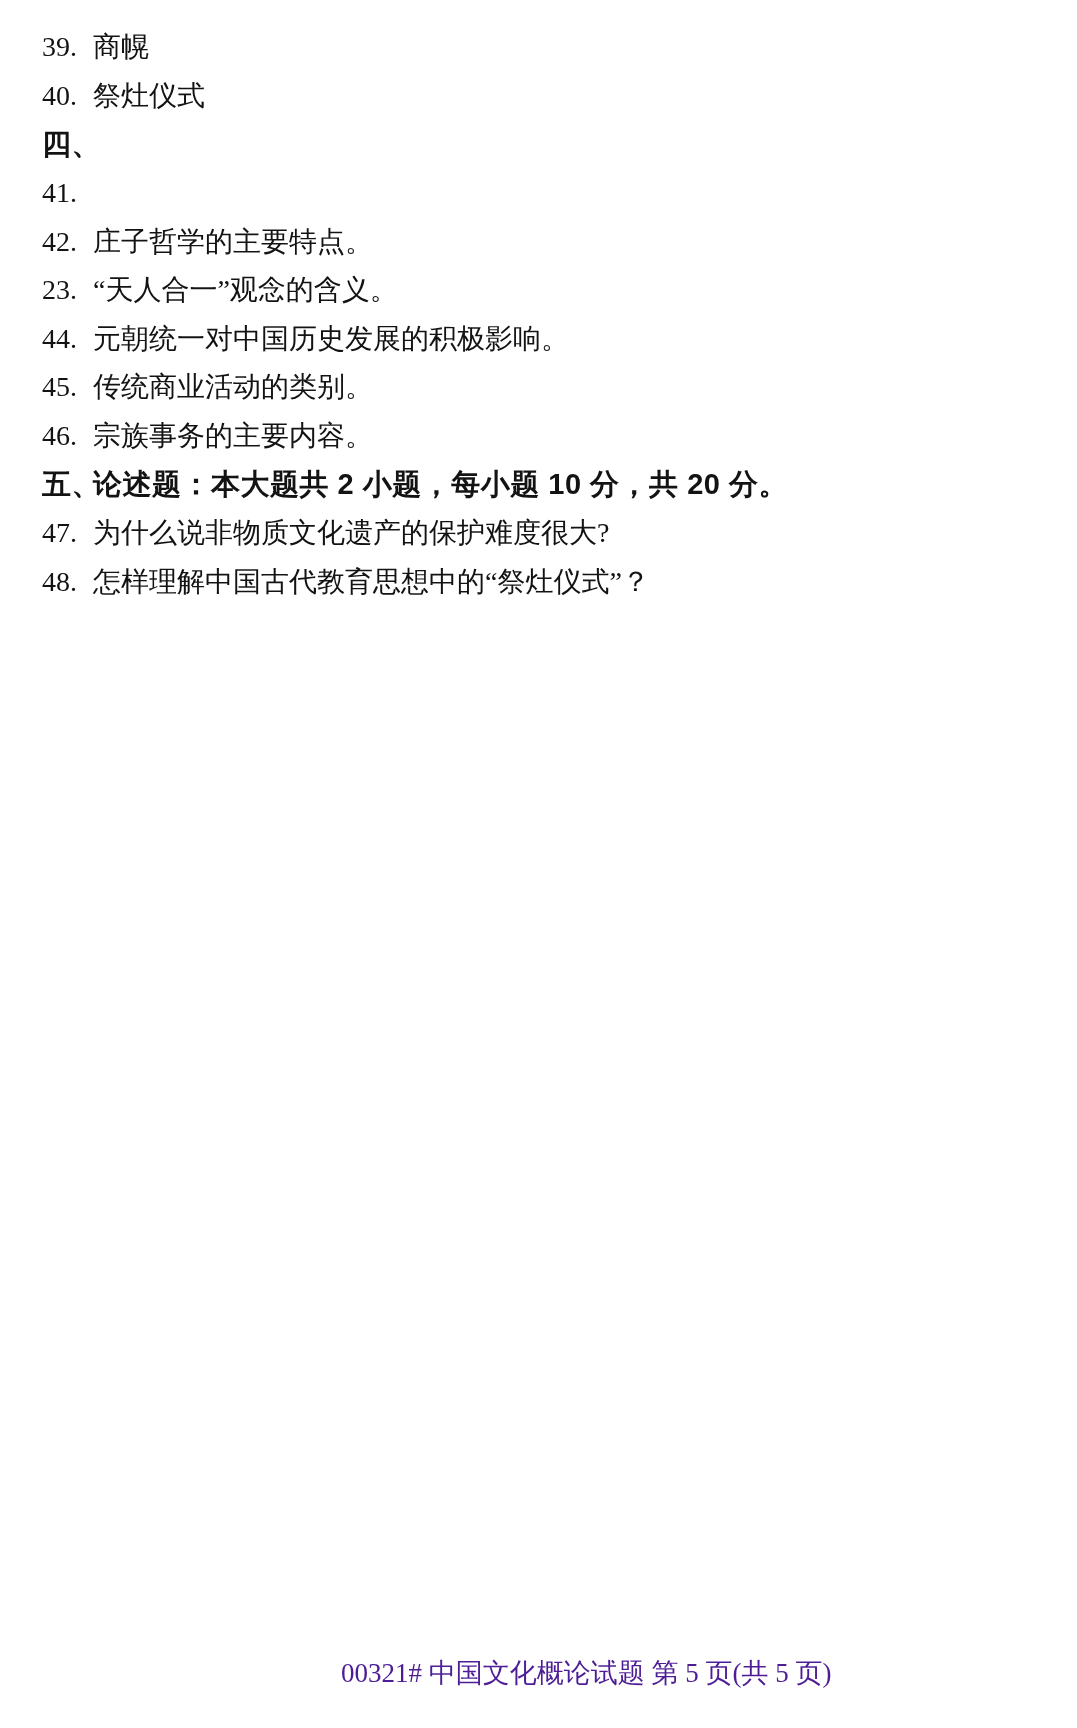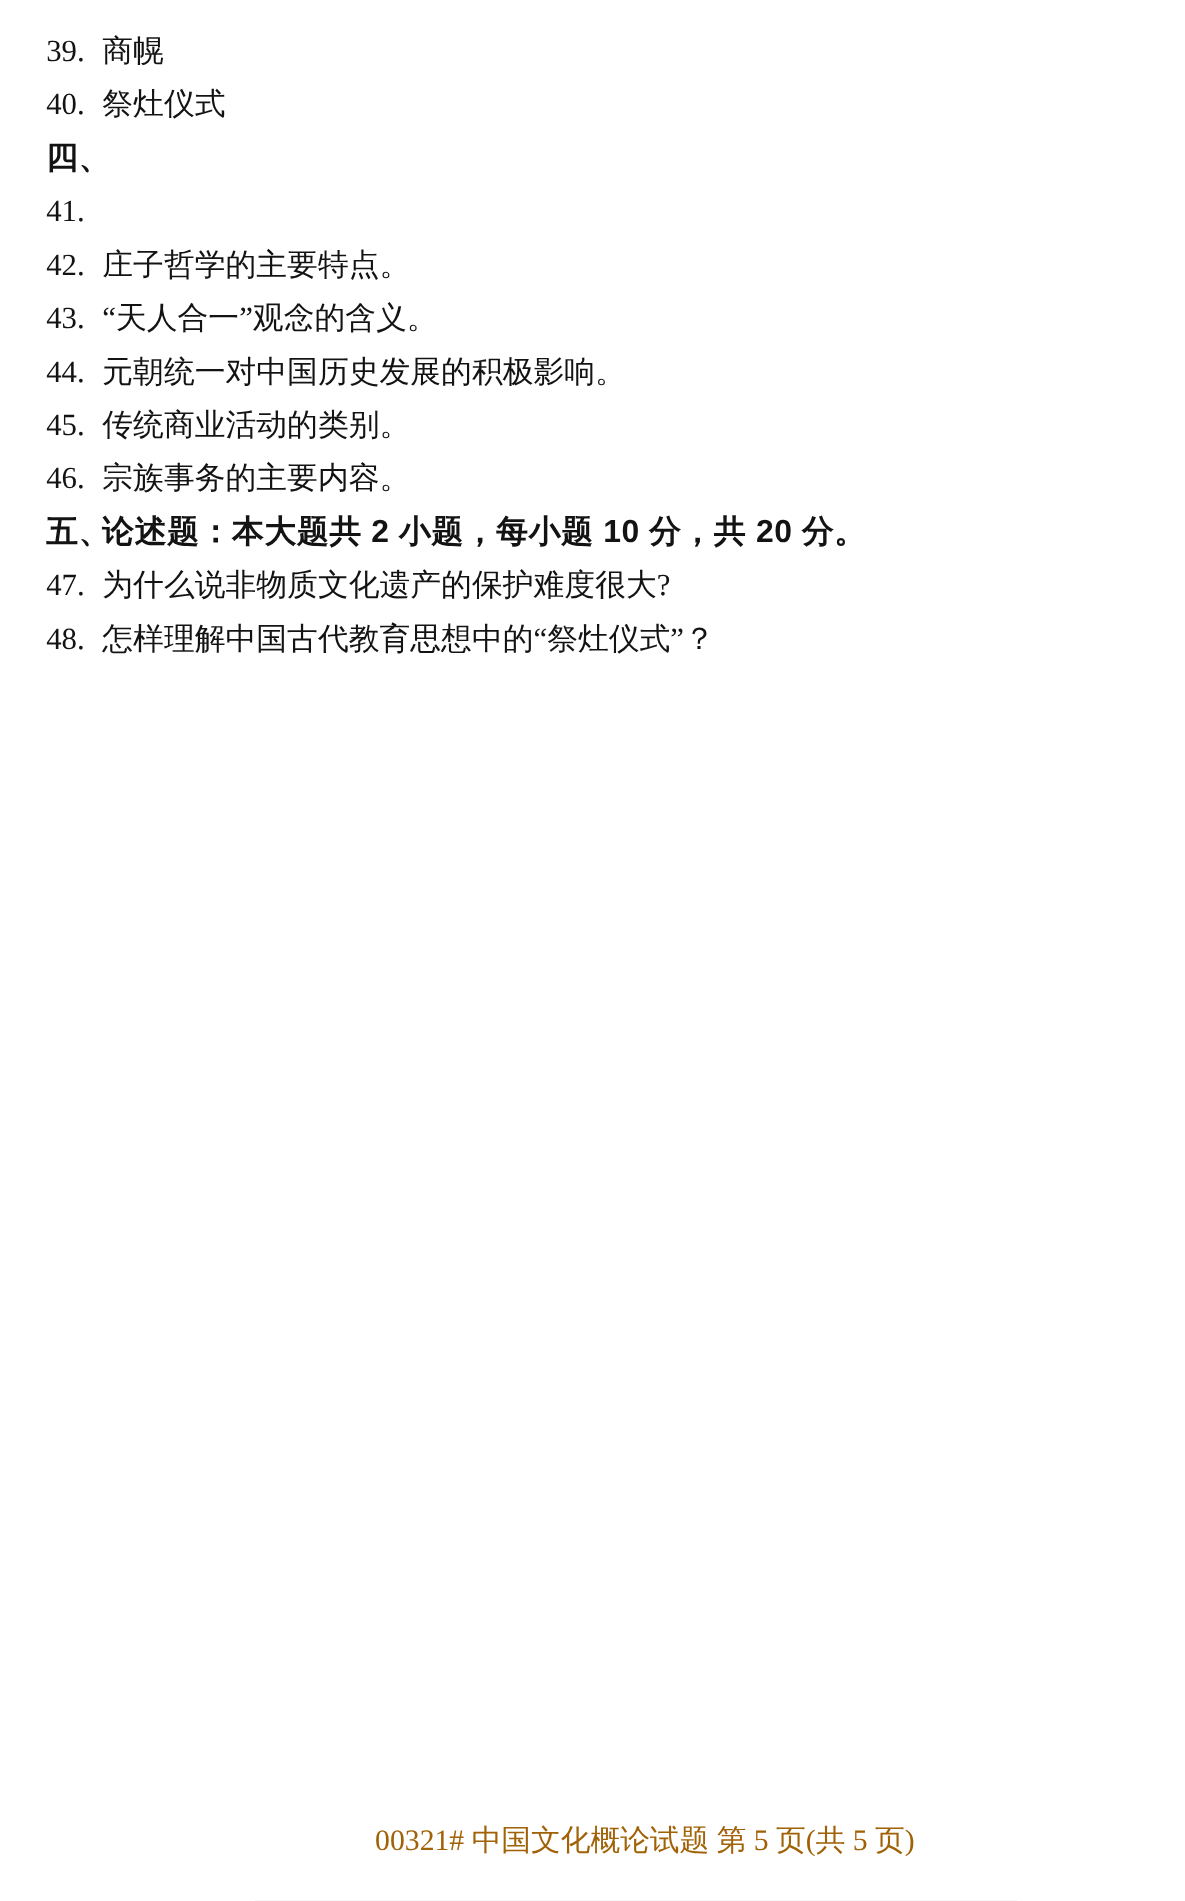--- a/index.html
+++ b/index.html
@@ -40,21 +40,21 @@
     font-size: 29px;
     letter-spacing: 0.5px;
   }
   .footer {
     position: absolute;
     left: 341px;
     top: 1655px;
     font-size: 27px;
     line-height: 1.4;
     white-space: nowrap;
-    color: #a16207;
+    color: #4c1d95;
   }
 </style>
 </head>
 <body>
 
 <div class="page">
   <div class="content">
 
     <div class="line">
       <span class="num">39.</span>
@@ -73,21 +73,21 @@
     <div class="line">
       <span class="num">41.</span>
     </div>
 
     <div class="line">
       <span class="num">42.</span>
       <span class="txt">庄子哲学的主要特点。</span>
     </div>
 
     <div class="line">
-      <span class="num">43.</span>
+      <span class="num">23.</span>
       <span class="txt">“天人合一”观念的含义。</span>
     </div>
 
     <div class="line">
       <span class="num">44.</span>
       <span class="txt">元朝统一对中国历史发展的积极影响。</span>
     </div>
 
     <div class="line">
       <span class="num">45.</span>

